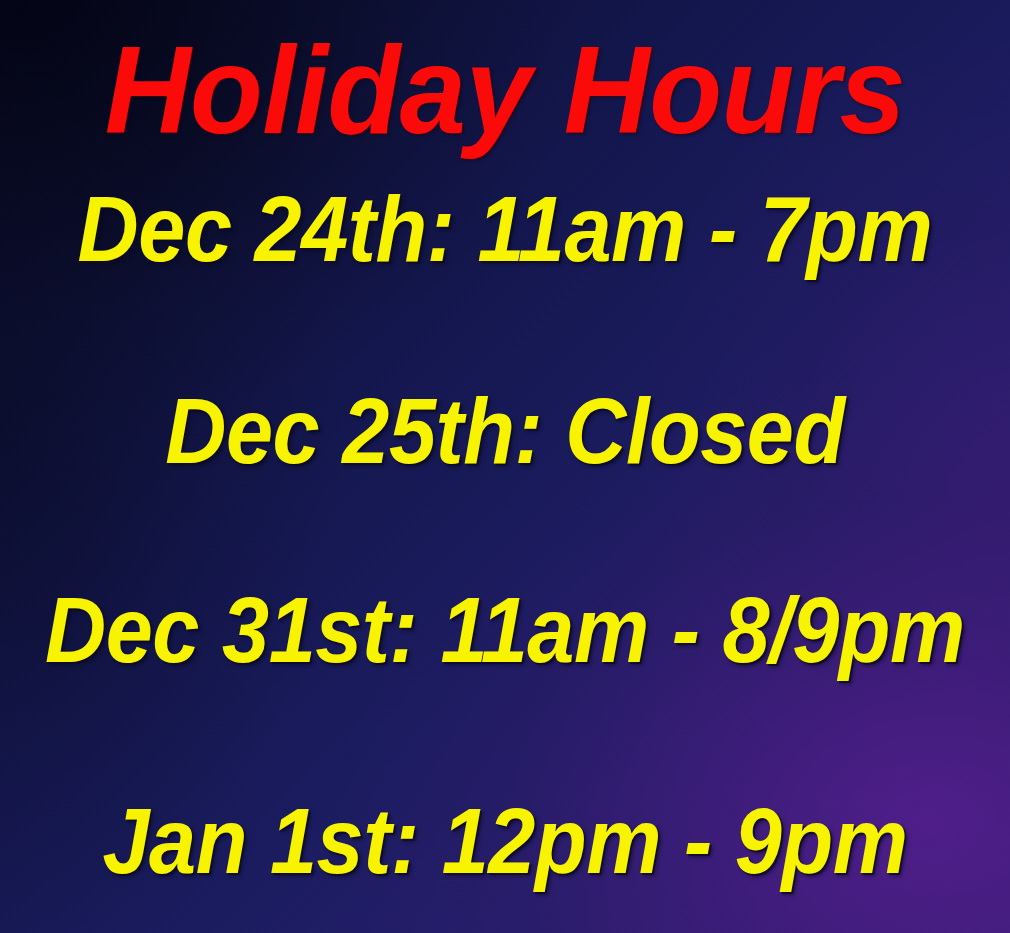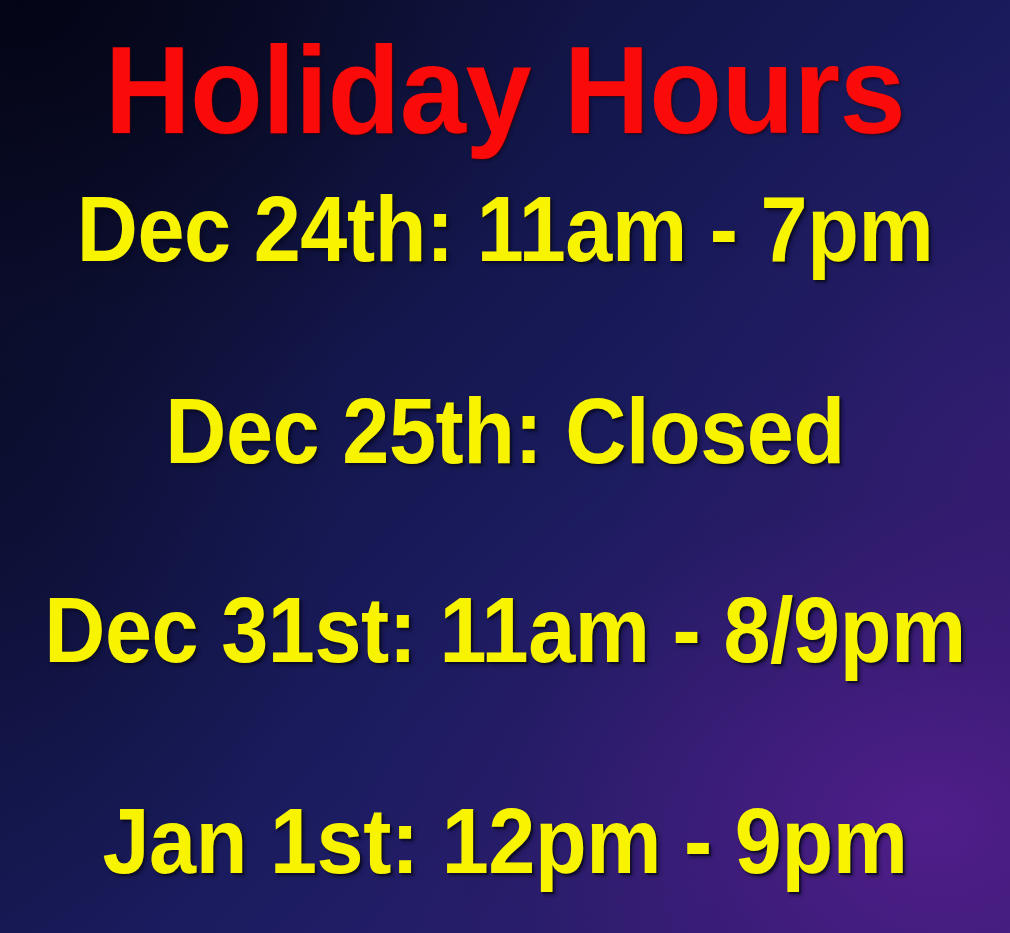--- a/index.html
+++ b/index.html
@@ -58,20 +58,21 @@
         rgba(8, 10, 34, 0.55) 0%,
         rgba(12, 14, 44, 0.22) 46%,
         rgba(16, 18, 56, 0.0) 76%);
   }
 
   .content {
     position: relative;
     z-index: 5;
     width: 100%;
     height: 100%;
+    font-style: italic;
   }
 
   .line {
     position: absolute;
     left: 0;
     width: 100%;
     text-align: center;
     white-space: nowrap;
     font-weight: bold;
     font-stretch: condensed;

